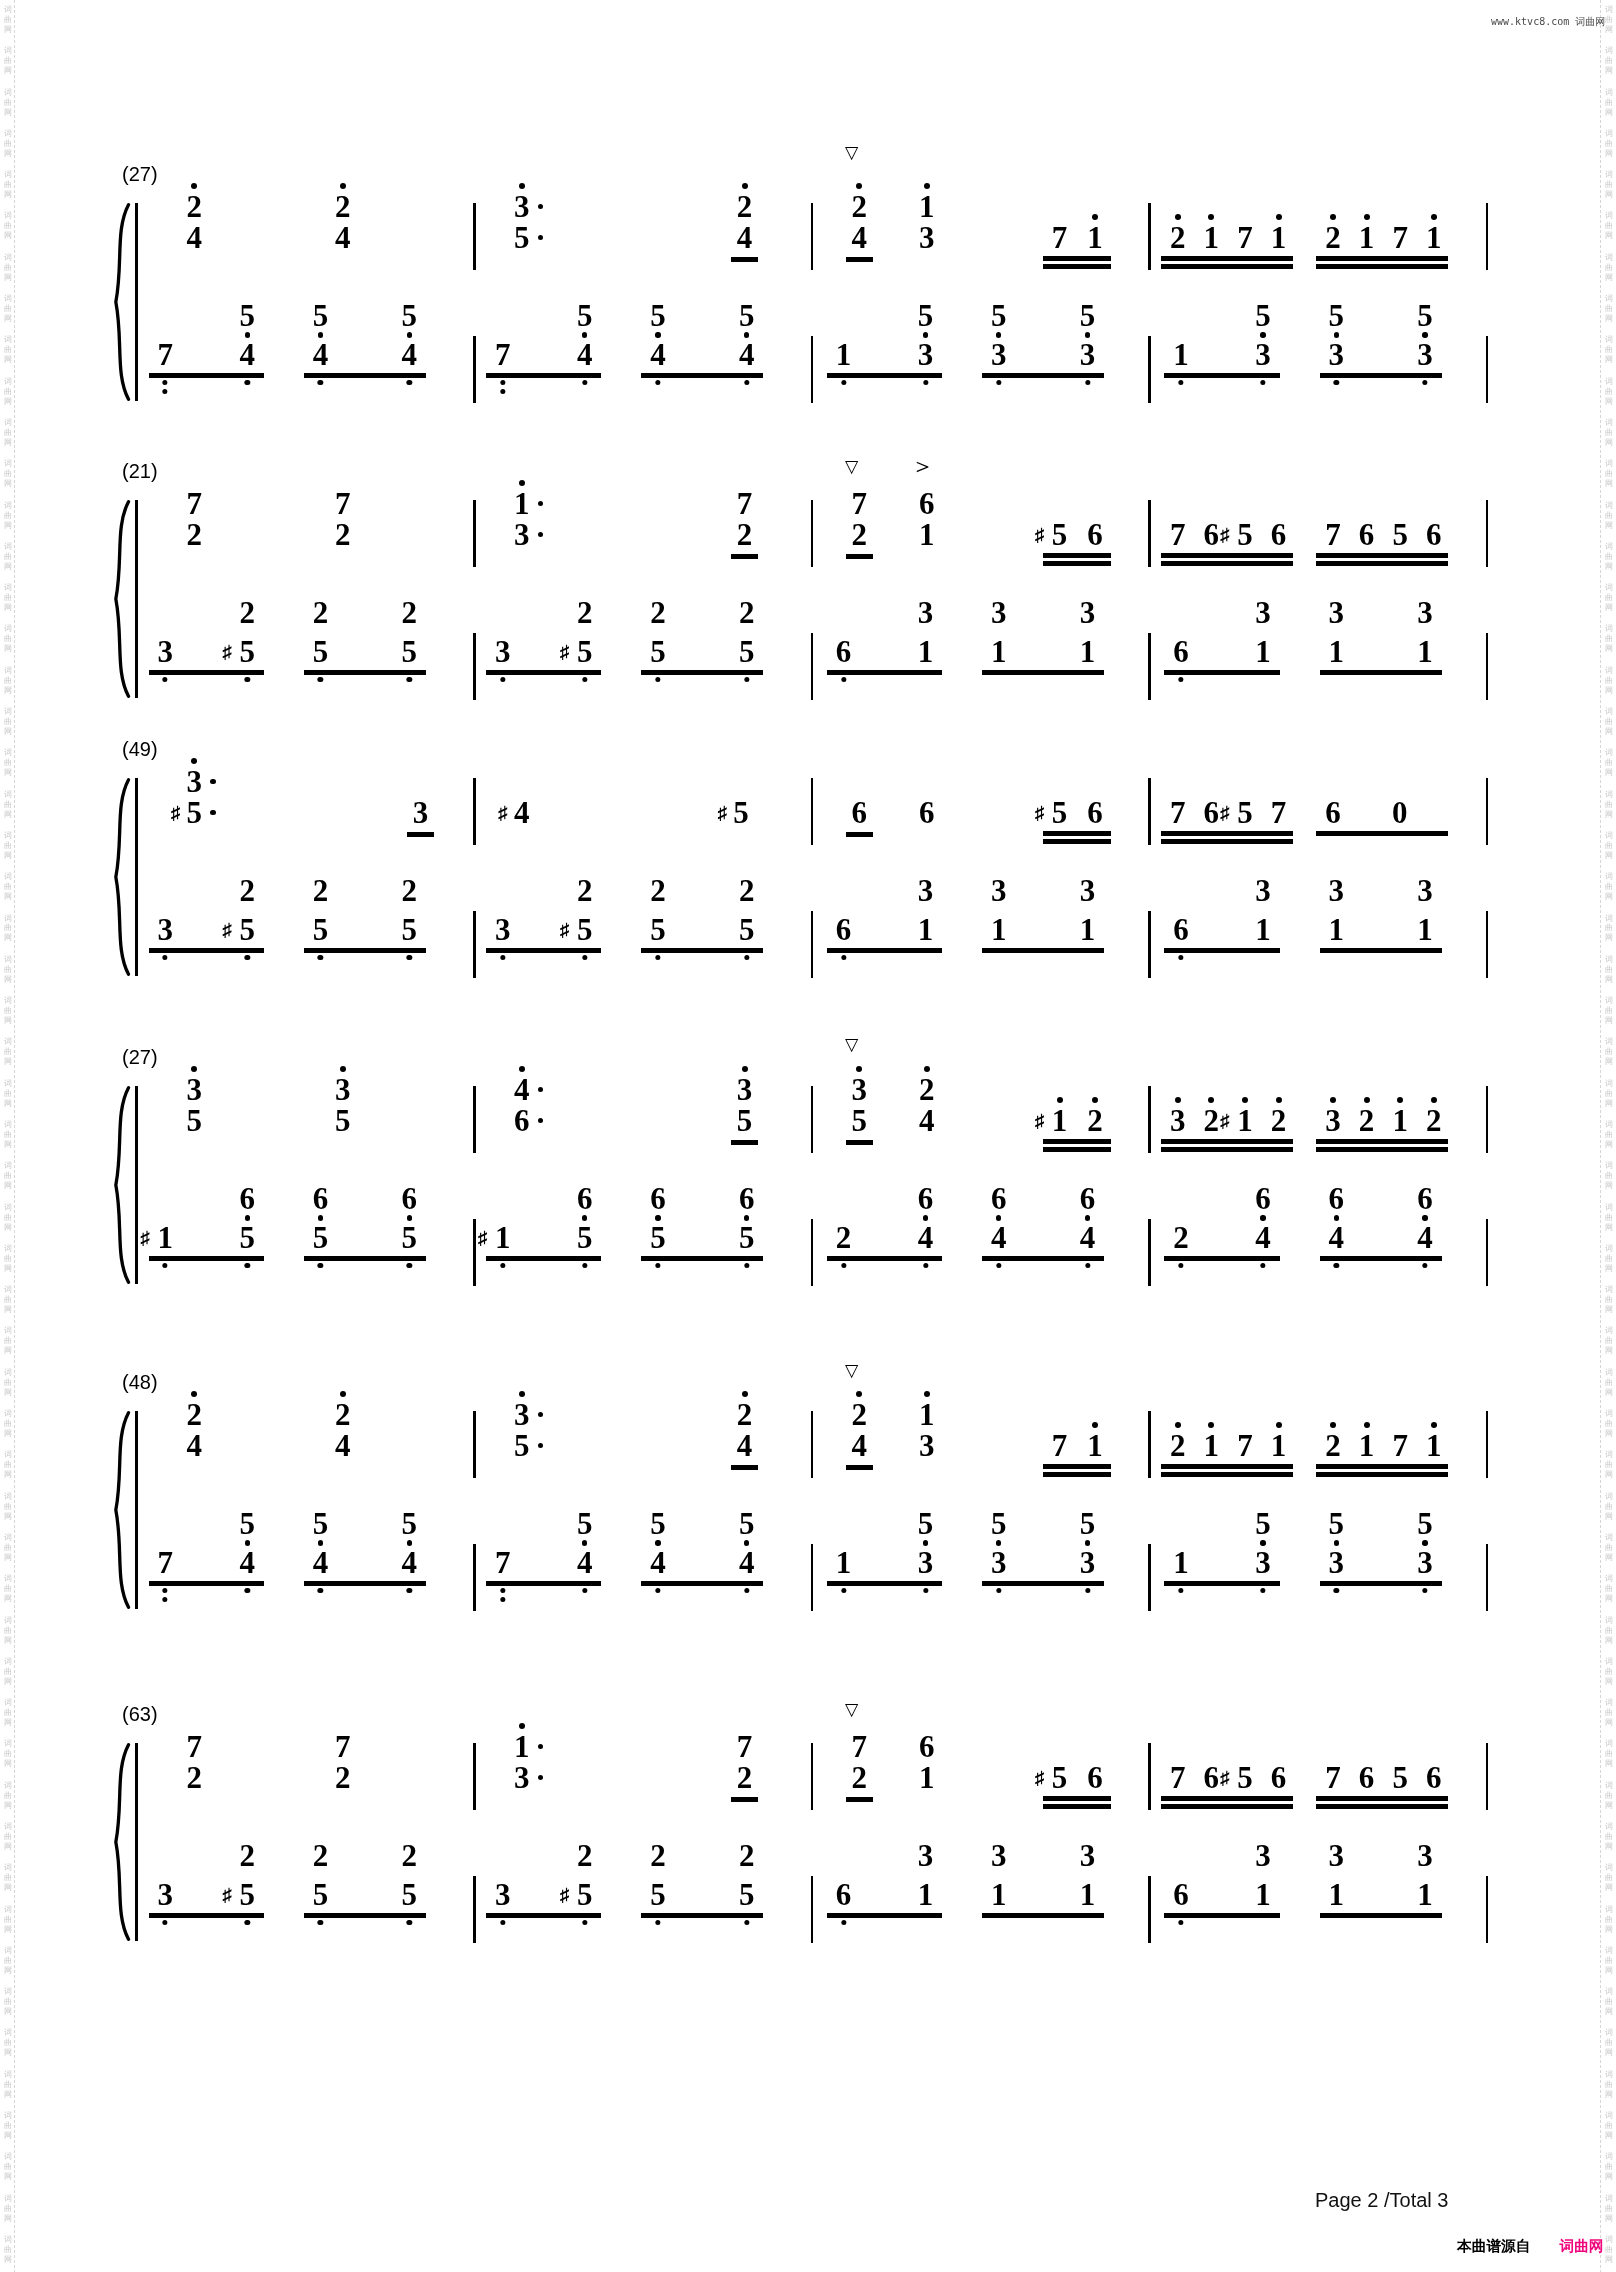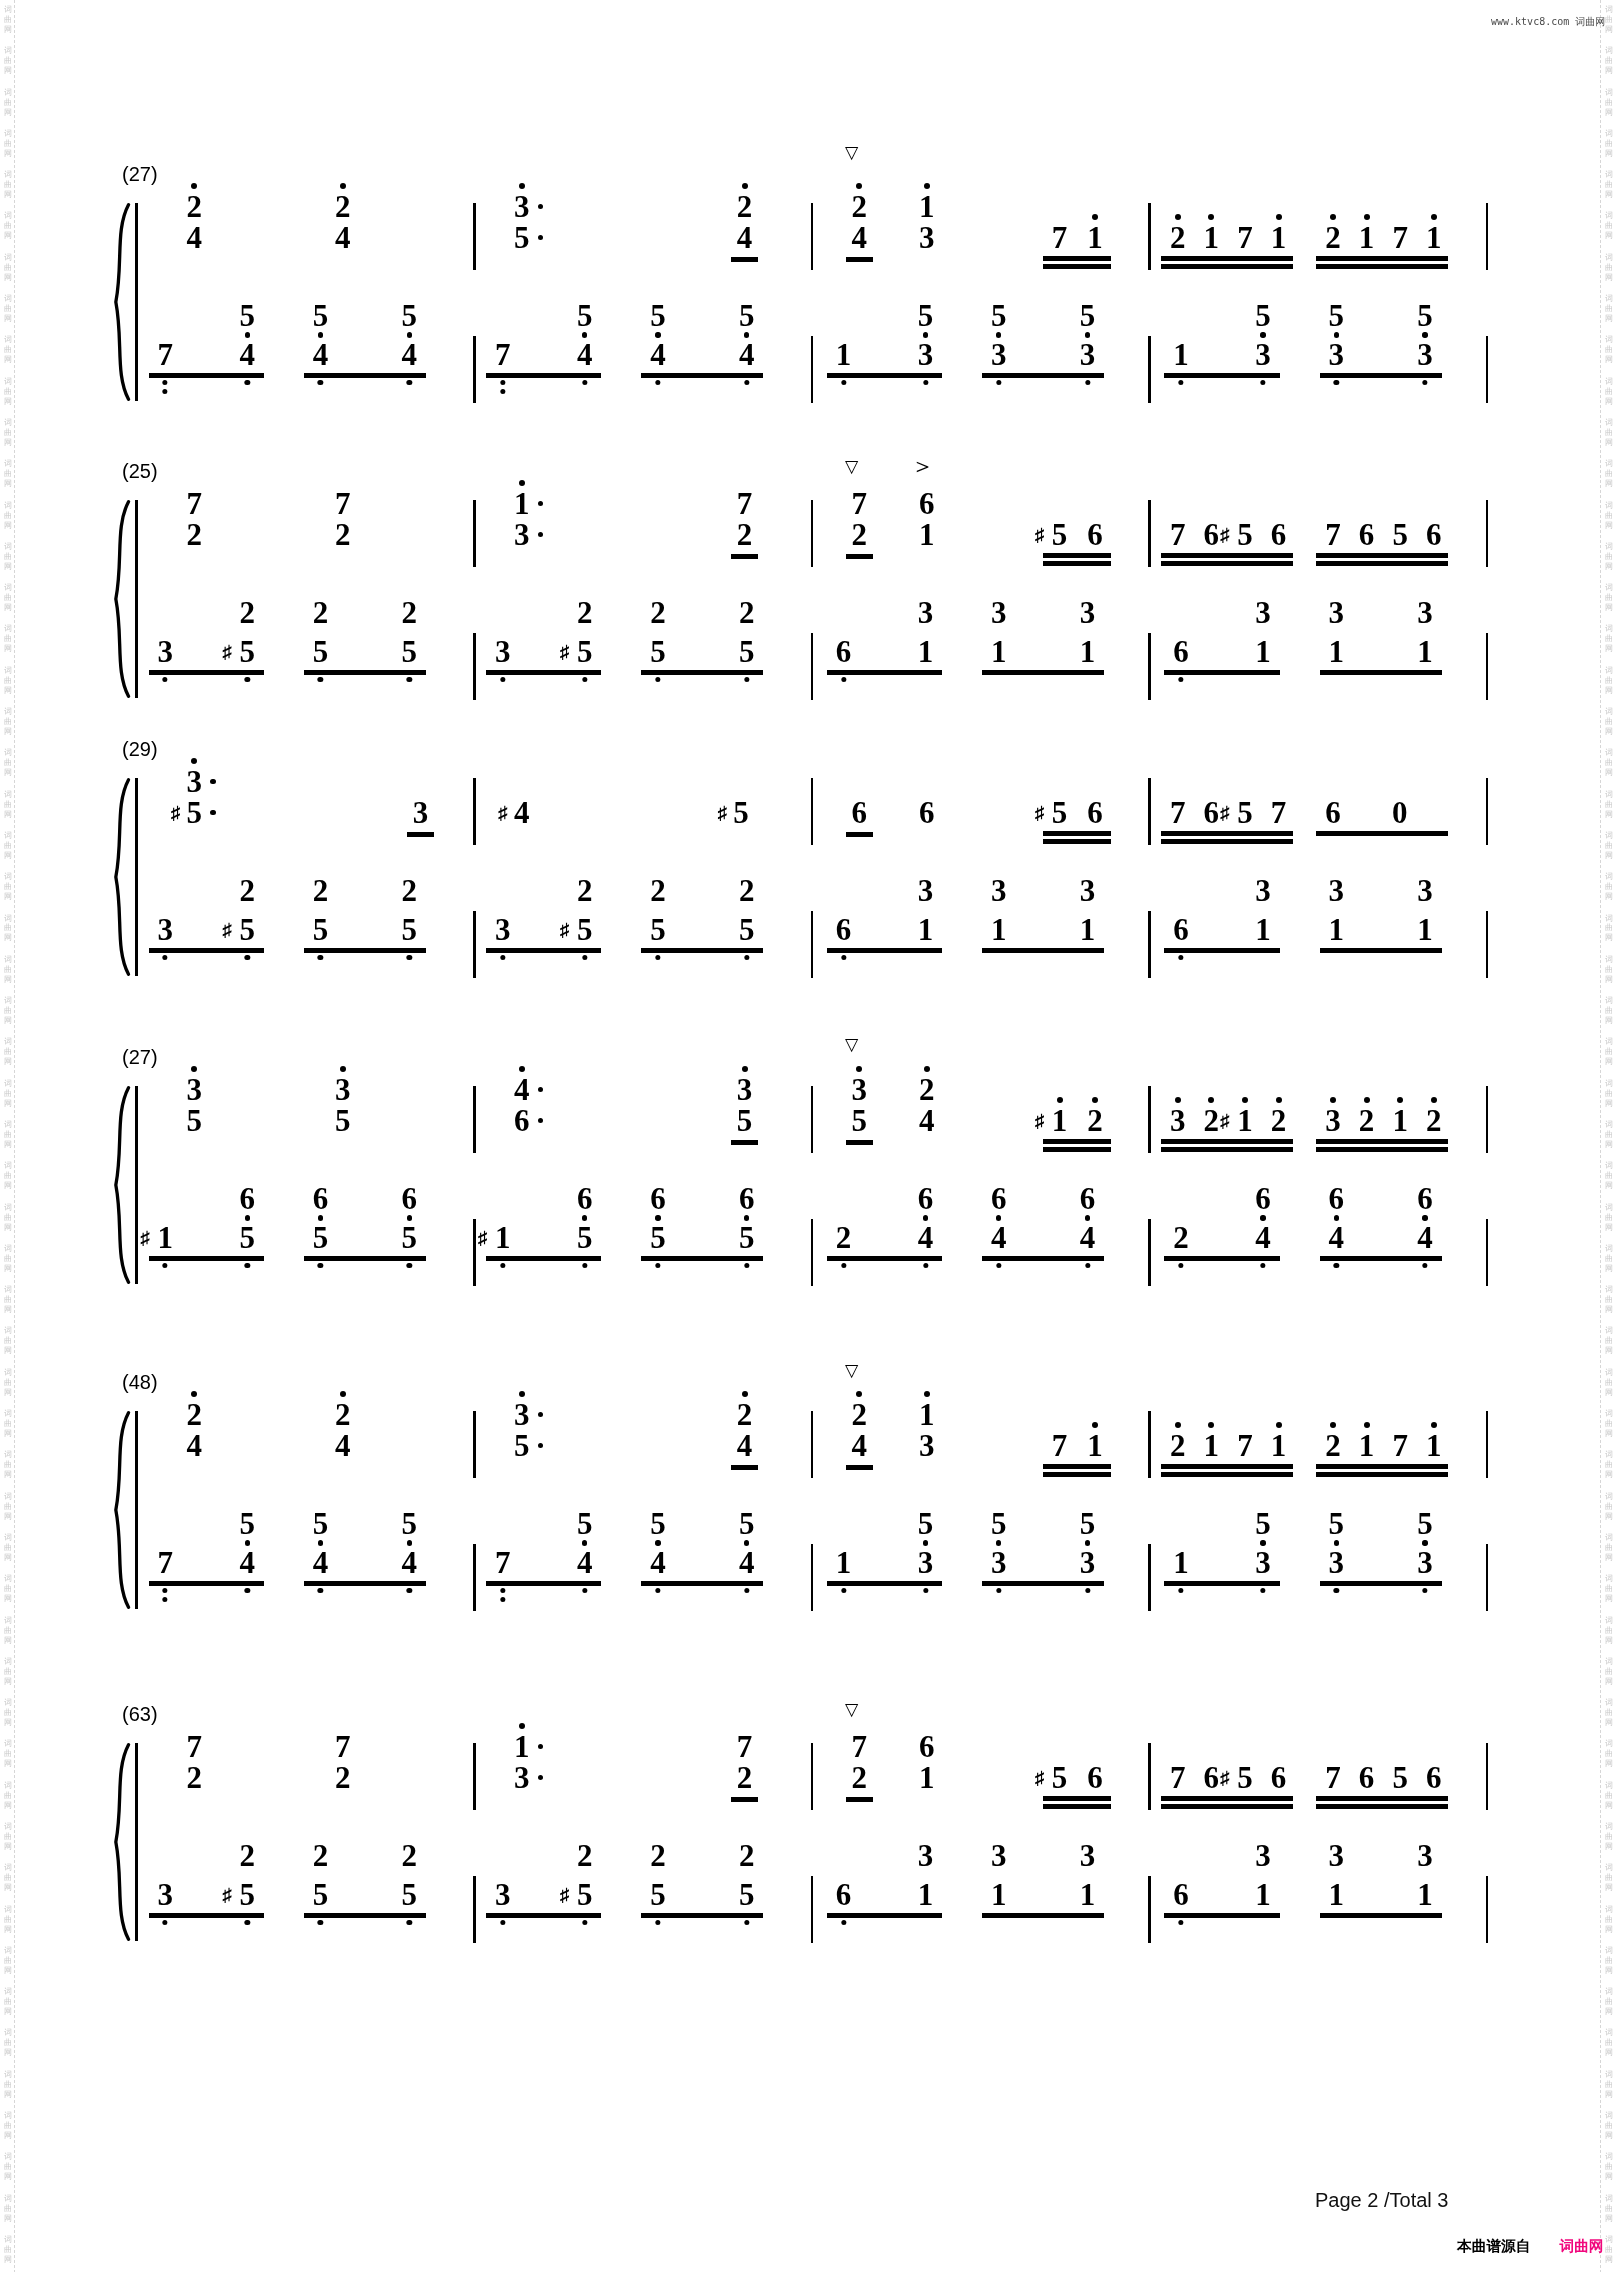--- a/index.html
+++ b/index.html
@@ -782,21 +782,21 @@
             <div class="pbeam"></div>
           </div>
         </div>
         <div class="bl" style="left: calc(25% - 1.3px);"></div>
         <div class="bl" style="left: calc(50% - 1.3px);"></div>
         <div class="bl" style="left: calc(75% - 1.3px);"></div>
         <div class="bl" style="left: calc(100% - 1.3px);"></div>
       </div>
     </div>
     <div class="sys" style="top: 460px;">
-      <div class="syslab">(25)</div>
+      <div class="syslab">(21)</div>
       <div class="marker" style="left: 845px; top: -4px;">▽</div>
       <div class="marker accent" style="left: 917px; top: -4px;">&gt;</div>
       <div class="brace"><svg width="27" height="200" viewBox="0 0 40 300">
           <path d="M32,4 C12,42 24,92 13,150 C24,208 12,258 32,296" fill="none" stroke="#000" stroke-width="5" stroke-linecap="round"></path>
         </svg></div>
       <div class="startbl"></div>
       <div class="staff up">
         <div class="meas" style="left: 0%;">
           <div class="tok" style="left: 14%;">
             <div class="r-hd"></div>
@@ -1125,21 +1125,21 @@
             <div class="pbeam"></div>
           </div>
         </div>
         <div class="bl" style="left: calc(25% - 1.3px);"></div>
         <div class="bl" style="left: calc(50% - 1.3px);"></div>
         <div class="bl" style="left: calc(75% - 1.3px);"></div>
         <div class="bl" style="left: calc(100% - 1.3px);"></div>
       </div>
     </div>
     <div class="sys" style="top: 738px;">
-      <div class="syslab">(29)</div>
+      <div class="syslab">(49)</div>
       <div class="brace"><svg width="27" height="200" viewBox="0 0 40 300">
           <path d="M32,4 C12,42 24,92 13,150 C24,208 12,258 32,296" fill="none" stroke="#000" stroke-width="5" stroke-linecap="round"></path>
         </svg></div>
       <div class="startbl"></div>
       <div class="staff up">
         <div class="meas" style="left: 0%;">
           <div class="tok" style="left: 14%;">
             <div class="r-hd">
               <div class="dot"></div>
             </div>

